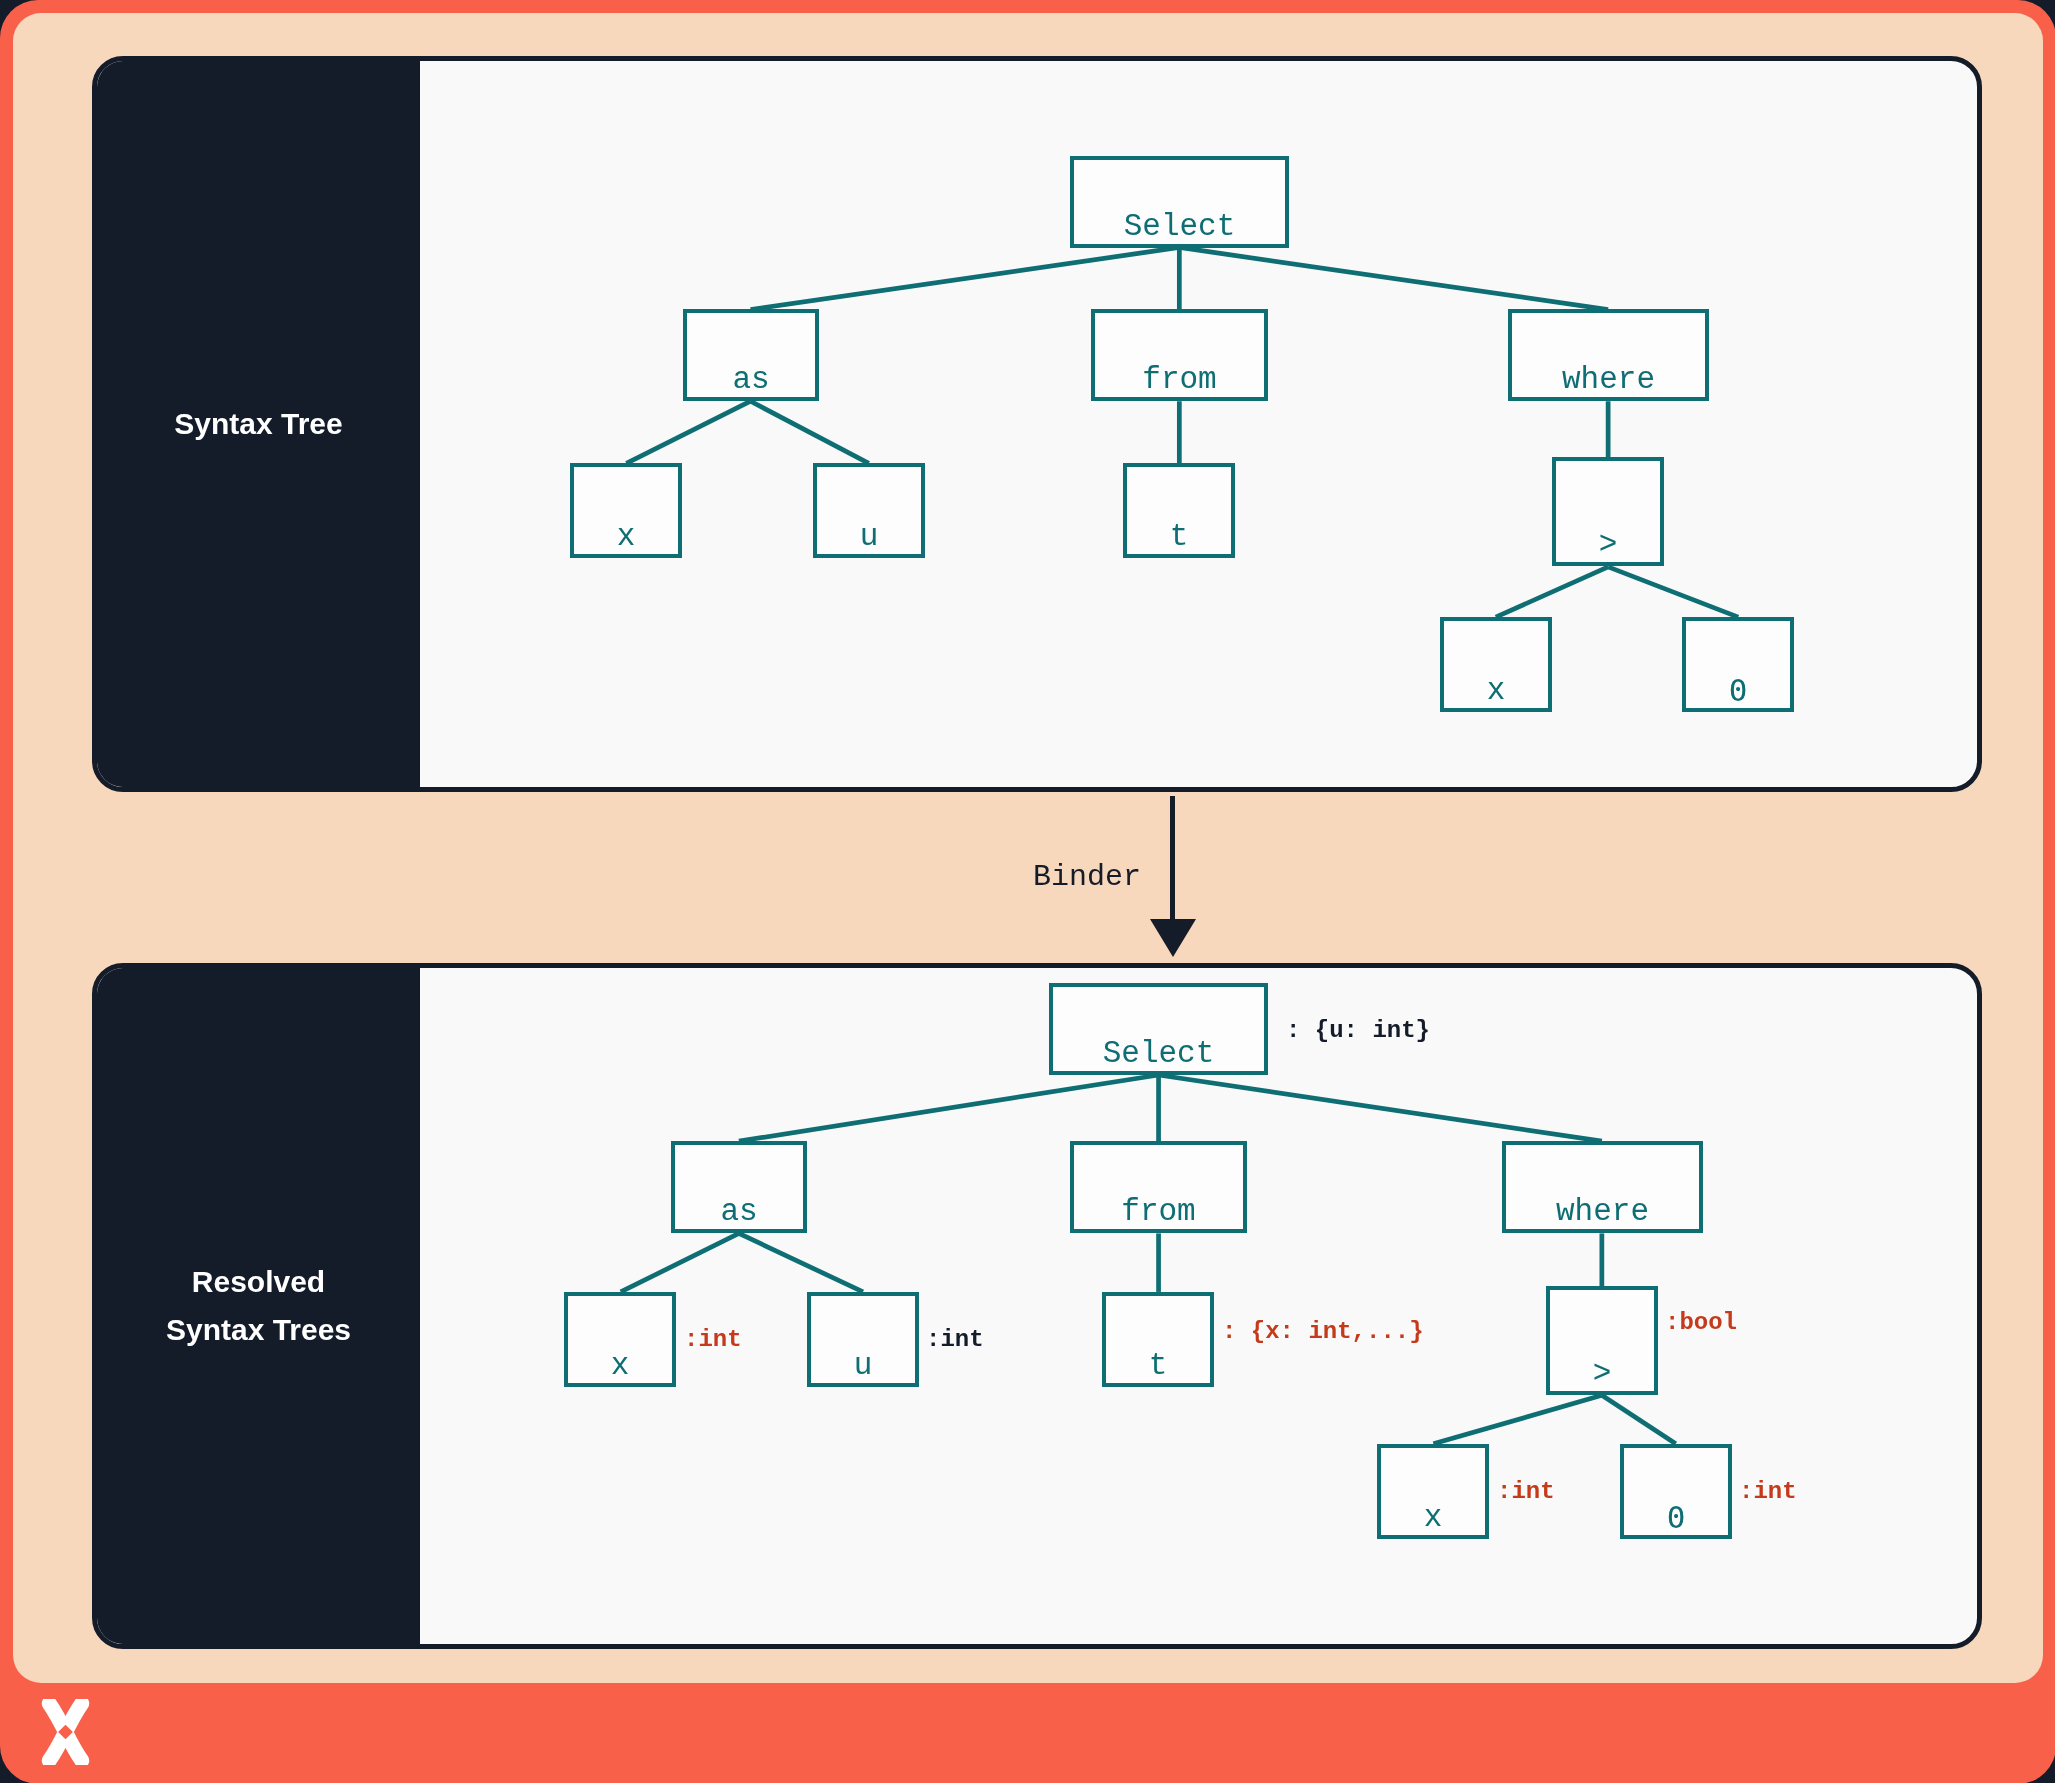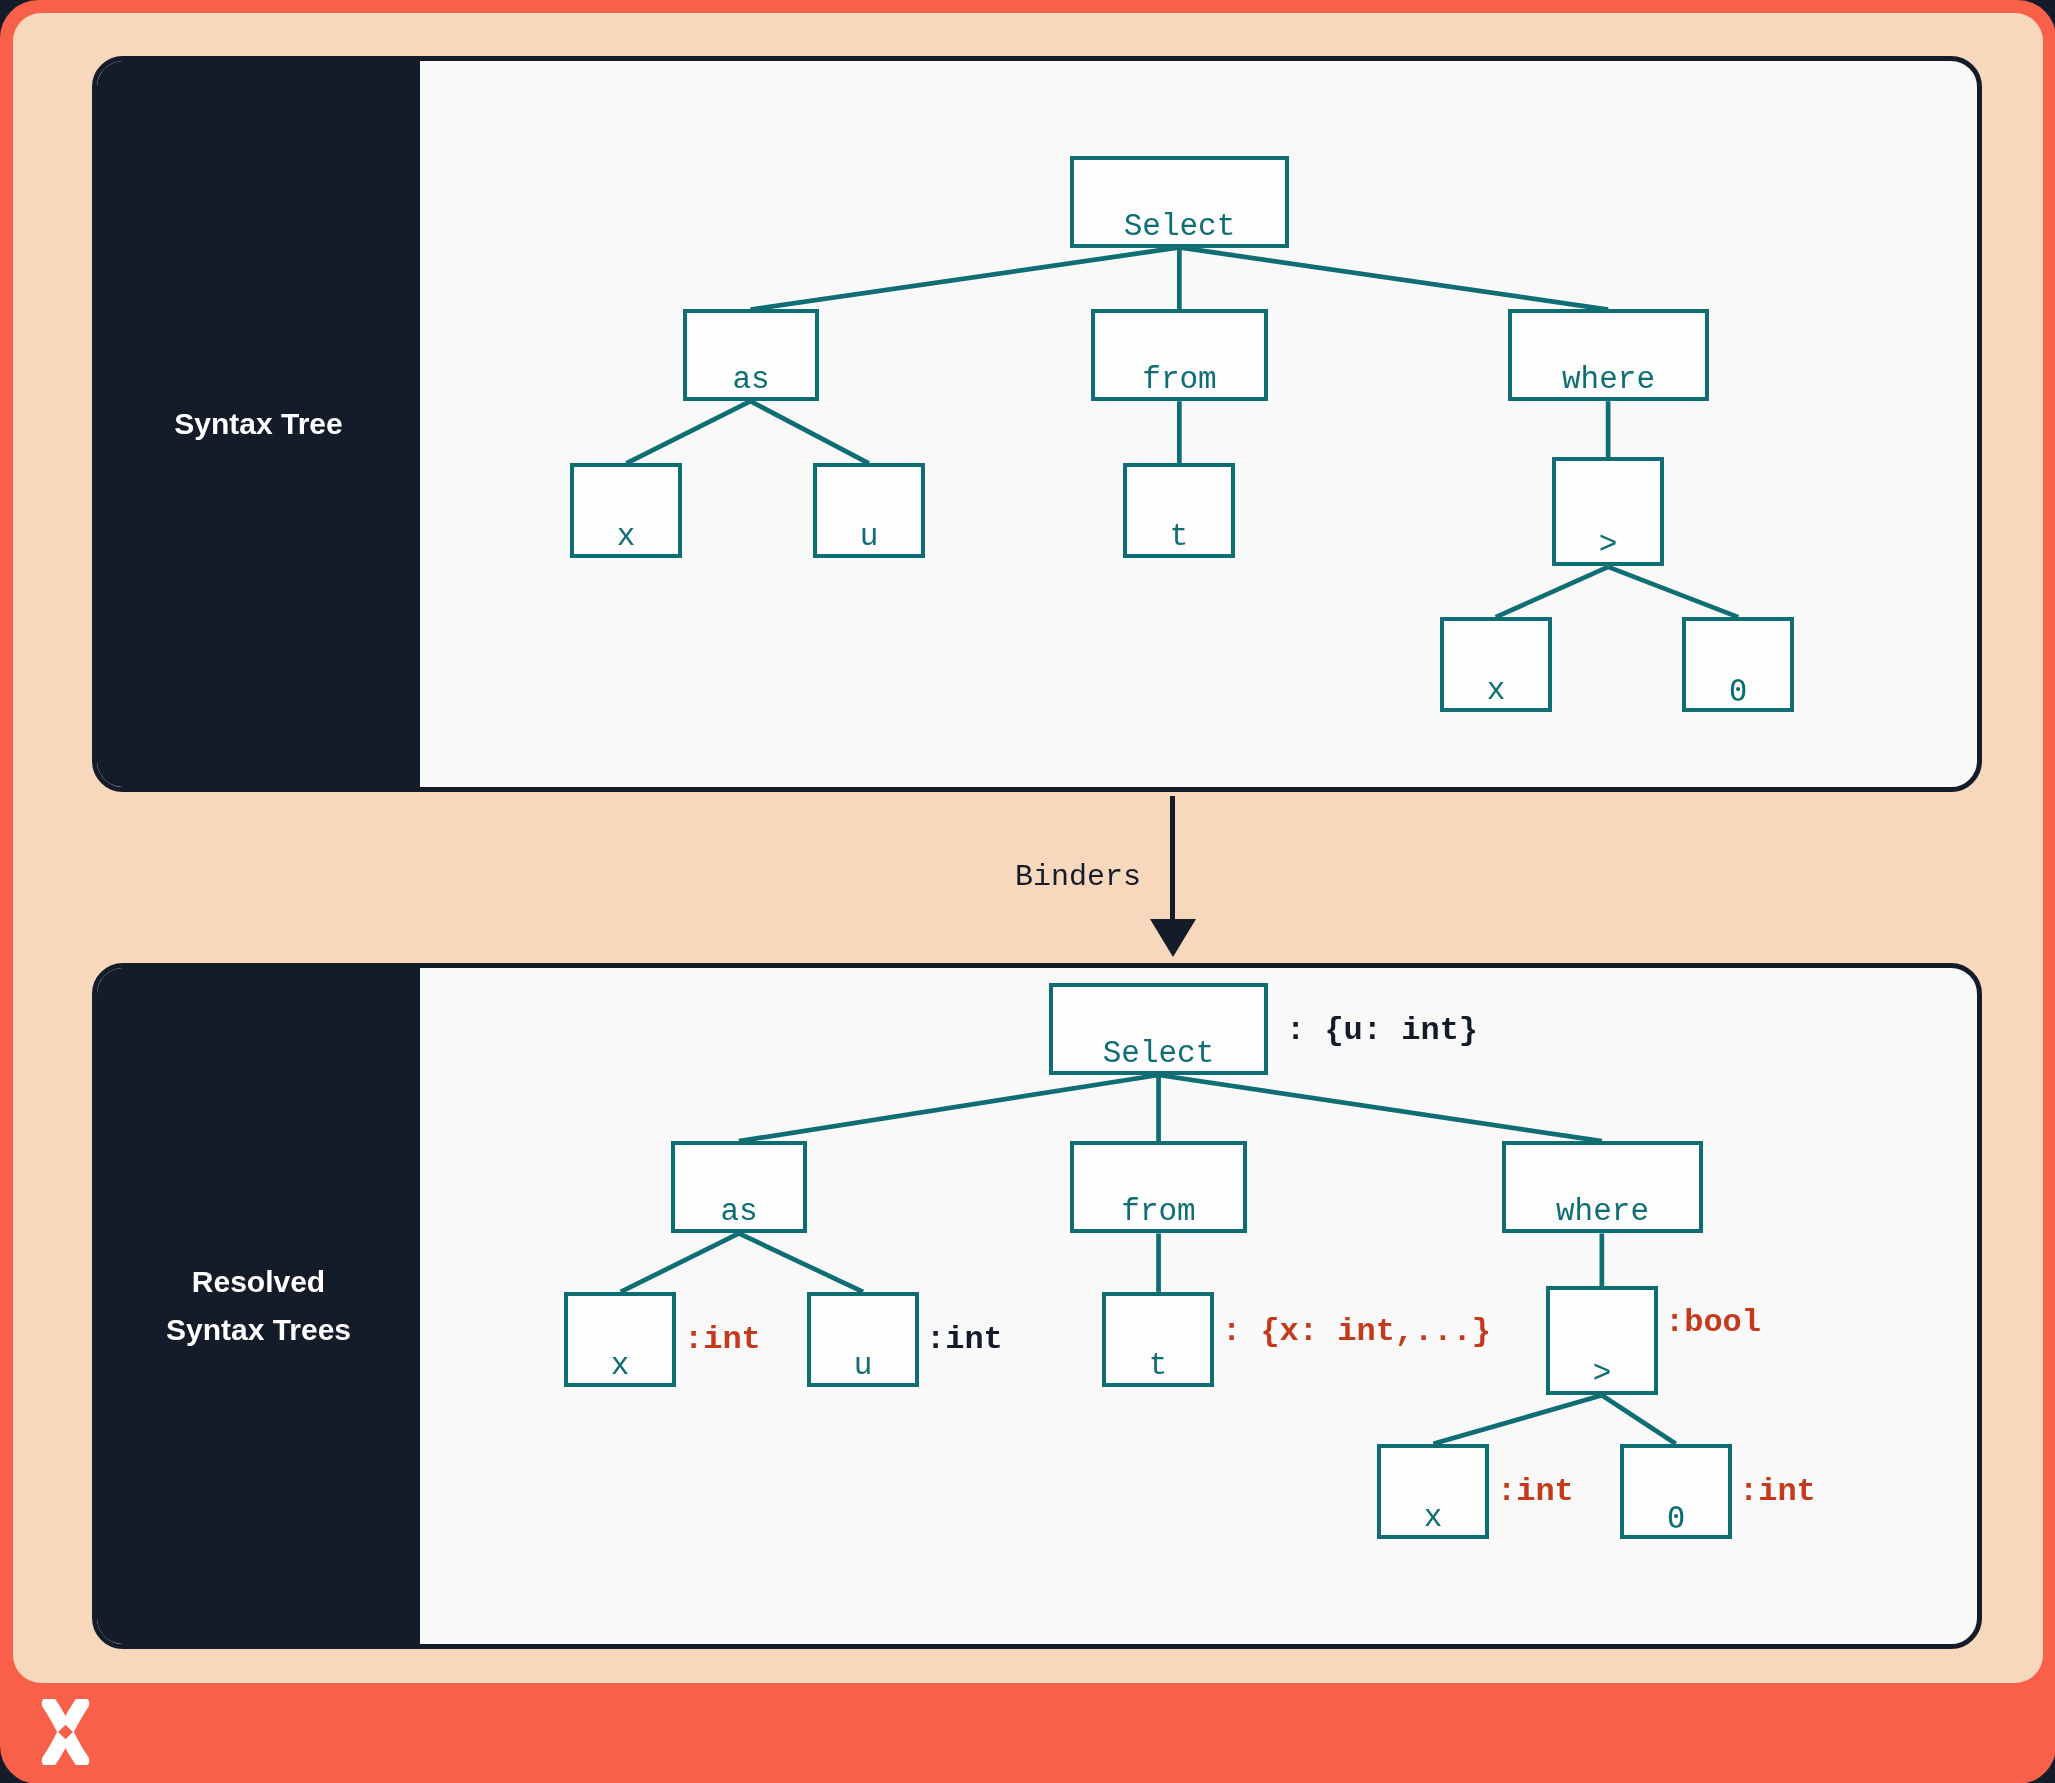--- a/index.html
+++ b/index.html
@@ -36,21 +36,21 @@
   .node {
     position:absolute; box-sizing:border-box;
     background:#fdfdfe; border:4.7px solid #0e6e73;
     display:flex; align-items:flex-end; justify-content:center;
     color:#0e6e73;
     font-family:"Liberation Mono", monospace; font-size:31px;
   }
   .node.zero-glyph { font-family:"DejaVu Sans Mono", monospace; }
   .annot {
     position:absolute; transform:translateY(-50%);
-    font-family:"Liberation Mono", monospace; font-weight:bold; font-size:32px;
+    font-family:"Liberation Mono", monospace; font-weight:bold; font-size:24px;
     white-space:nowrap;
   }
   .annot.red  { color:#c43a1b; }
   .annot.navy { color:#141b29; }
   .binder-label {
     position:absolute; left:940px; top:877px; width:201px;
     transform:translateY(-50%); text-align:right;
     font-family:"Liberation Mono", monospace; font-size:30px; color:#141b29;
   }
   .binder-line {
@@ -119,21 +119,21 @@
       <span>&gt;</span>
     </div>
     <div class="node" style="left:1343px; top:556px; width:112px; height:95px;">
       <span>x</span>
     </div>
     <div class="node zero-glyph" style="left:1585px; top:556px; width:112px; height:95px;">
       <span>0</span>
     </div>
   </div>
 
-  <div class="binder-label">Binders</div>
+  <div class="binder-label">Binder</div>
   <div class="binder-line"></div>
   <div class="binder-arrowhead"></div>
 
   <div class="panel bottom">
     <div class="sidebar">
       <div class="sidebar-label">
         <div>Resolved</div>
         <div>Syntax Trees</div>
       </div>
     </div>

